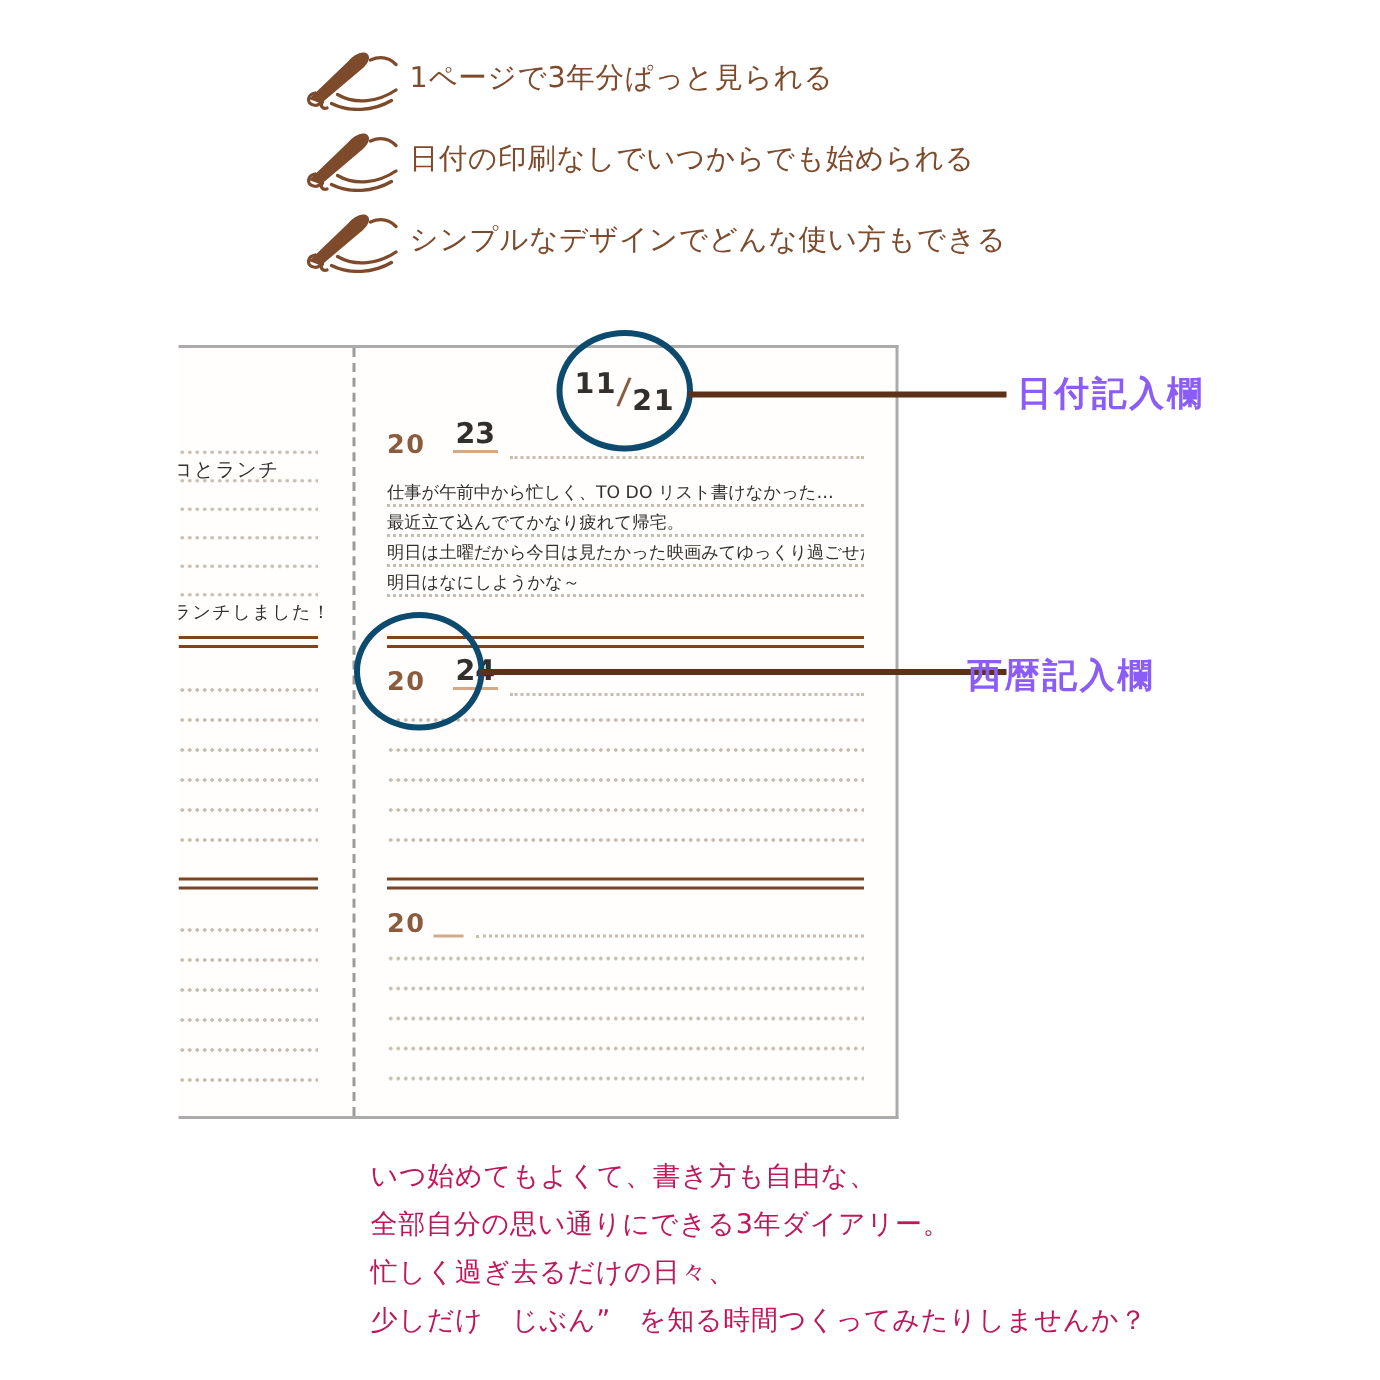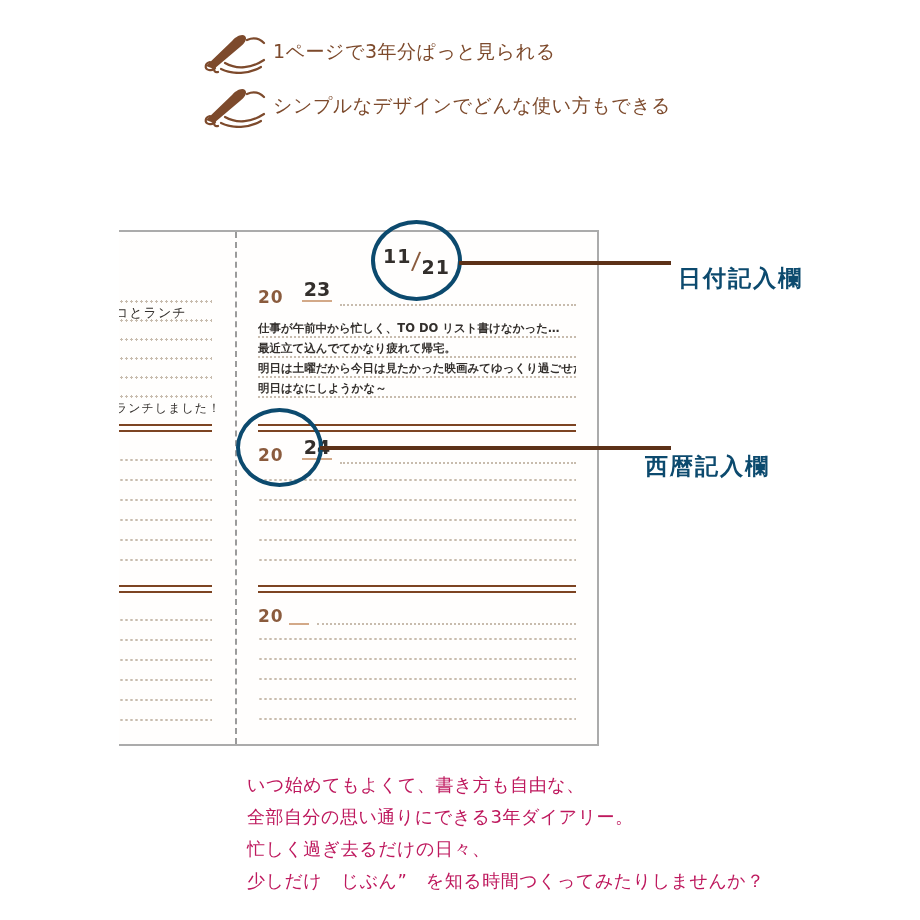--- a/index.html
+++ b/index.html
@@ -30,31 +30,31 @@
 
   .year-row{position:absolute;display:flex;align-items:flex-end;}
   .year-print{font-size:17px;font-weight:bold;color:#8a5b3d;letter-spacing:1px;line-height:1;}
   .year-hand{font-size:19px;font-weight:bold;line-height:1;margin-left:18px;padding:0 2px 1px 2px;
              border-bottom:2px solid #d3a988;transform:translateY(-4px);}
   .year-blank{width:20px;border-bottom:2px solid #d3a988;margin-left:5px;height:2px;}
   .year-trail{flex:1;margin-left:8px;border-bottom:2px dotted #c8bcae;height:2px;}
 
   .diary-block{position:absolute;}
   .diary-row{height:20px;box-sizing:border-box;border-bottom:2px dotted #c8bcae;
-             font-size:11.5px;padding-top:3px;overflow:hidden;font-weight:bold;}
+             font-size:11.5px;padding-top:3px;overflow:hidden;}
 
   
   .circle{position:absolute;border:4px solid #0c4a6e;border-radius:50%;box-sizing:border-box;
           display:flex;align-items:center;justify-content:center;background:transparent;}
   .date-text{display:flex;align-items:center;font-weight:bold;}
   .date-month{font-size:19px;transform:translateY(-5px);letter-spacing:1px;}
   .date-slash{font-size:24px;color:#8a5b3d;margin:0 1px;transform:rotate(6deg);font-weight:normal;}
   .date-day{font-size:19px;transform:translateY(6px);letter-spacing:1px;}
   .callout-line{position:absolute;height:4px;background:#5c3118;}
-  .callout-label{position:absolute;font-size:23px;font-weight:bold;color:#0c4a6e;letter-spacing:2px;white-space:nowrap;margin-top:16px;}
+  .callout-label{position:absolute;font-size:23px;font-weight:bold;color:#8b5cf6;letter-spacing:2px;white-space:nowrap;}
 
   
   .description{position:absolute;left:247px;top:769px;}
   .description p{margin:0;font-size:18px;line-height:32px;color:#be185d;letter-spacing:0.5px;white-space:nowrap;}
 </style>
 </head>
 <body>
 
 <div class="canvas">
 
@@ -66,20 +66,35 @@
             <path d="M45 10 C52 7 58 9 62 13"></path>
             <path d="M23 33 C35 40 50 38 62 30"></path>
             <path d="M19 39 C31 45 47 44 59 37"></path>
             <path d="M8 32 C3 33 2 39 7 40 C11 41 13 38 11 35"></path>
             <path d="M13 38 C11 40 13 43 16 42"></path>
           </g>
           <path d="M4 36 L30 11 C33 7 40 3 43 6 C46 9 42 14 38 17 L12 39 Z" fill="#7d4a2c"></path>
         </svg>
       </span>
       <span class="feature-text">1ページで3年分ぱっと見られる</span>
+    </div>
+    <div class="feature-row">
+      <span class="feature-icon">
+        <svg width="64" height="44" viewBox="0 0 64 44">
+          <g stroke="#7d4a2c" stroke-width="2.2" fill="none" stroke-linecap="round">
+            <path d="M45 10 C52 7 58 9 62 13"></path>
+            <path d="M23 33 C35 40 50 38 62 30"></path>
+            <path d="M19 39 C31 45 47 44 59 37"></path>
+            <path d="M8 32 C3 33 2 39 7 40 C11 41 13 38 11 35"></path>
+            <path d="M13 38 C11 40 13 43 16 42"></path>
+          </g>
+          <path d="M4 36 L30 11 C33 7 40 3 43 6 C46 9 42 14 38 17 L12 39 Z" fill="#7d4a2c"></path>
+        </svg>
+      </span>
+      <span class="feature-text">日付の印刷なしでいつからでも始められる</span>
     </div>
     <div class="feature-row">
       <span class="feature-icon">
         <svg width="64" height="44" viewBox="0 0 64 44">
           <g stroke="#7d4a2c" stroke-width="2.2" fill="none" stroke-linecap="round">
             <path d="M45 10 C52 7 58 9 62 13"></path>
             <path d="M23 33 C35 40 50 38 62 30"></path>
             <path d="M19 39 C31 45 47 44 59 37"></path>
             <path d="M8 32 C3 33 2 39 7 40 C11 41 13 38 11 35"></path>
             <path d="M13 38 C11 40 13 43 16 42"></path>

